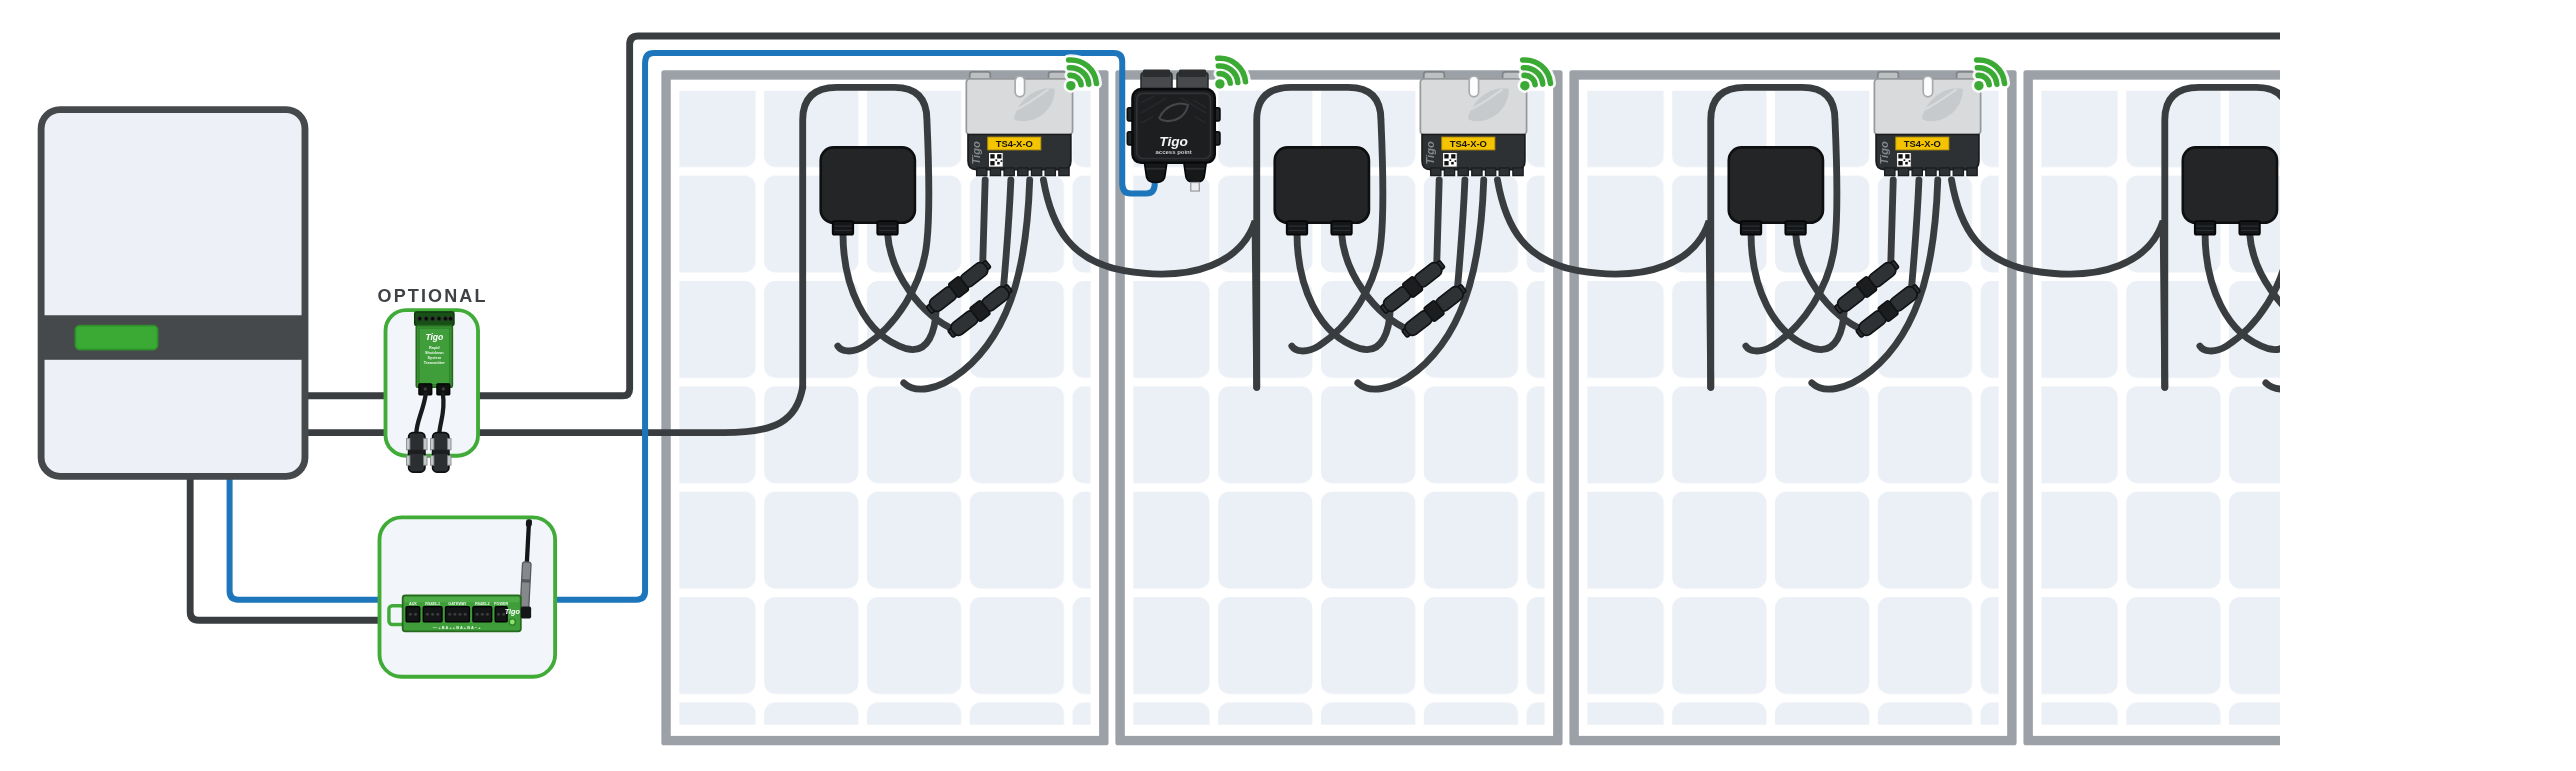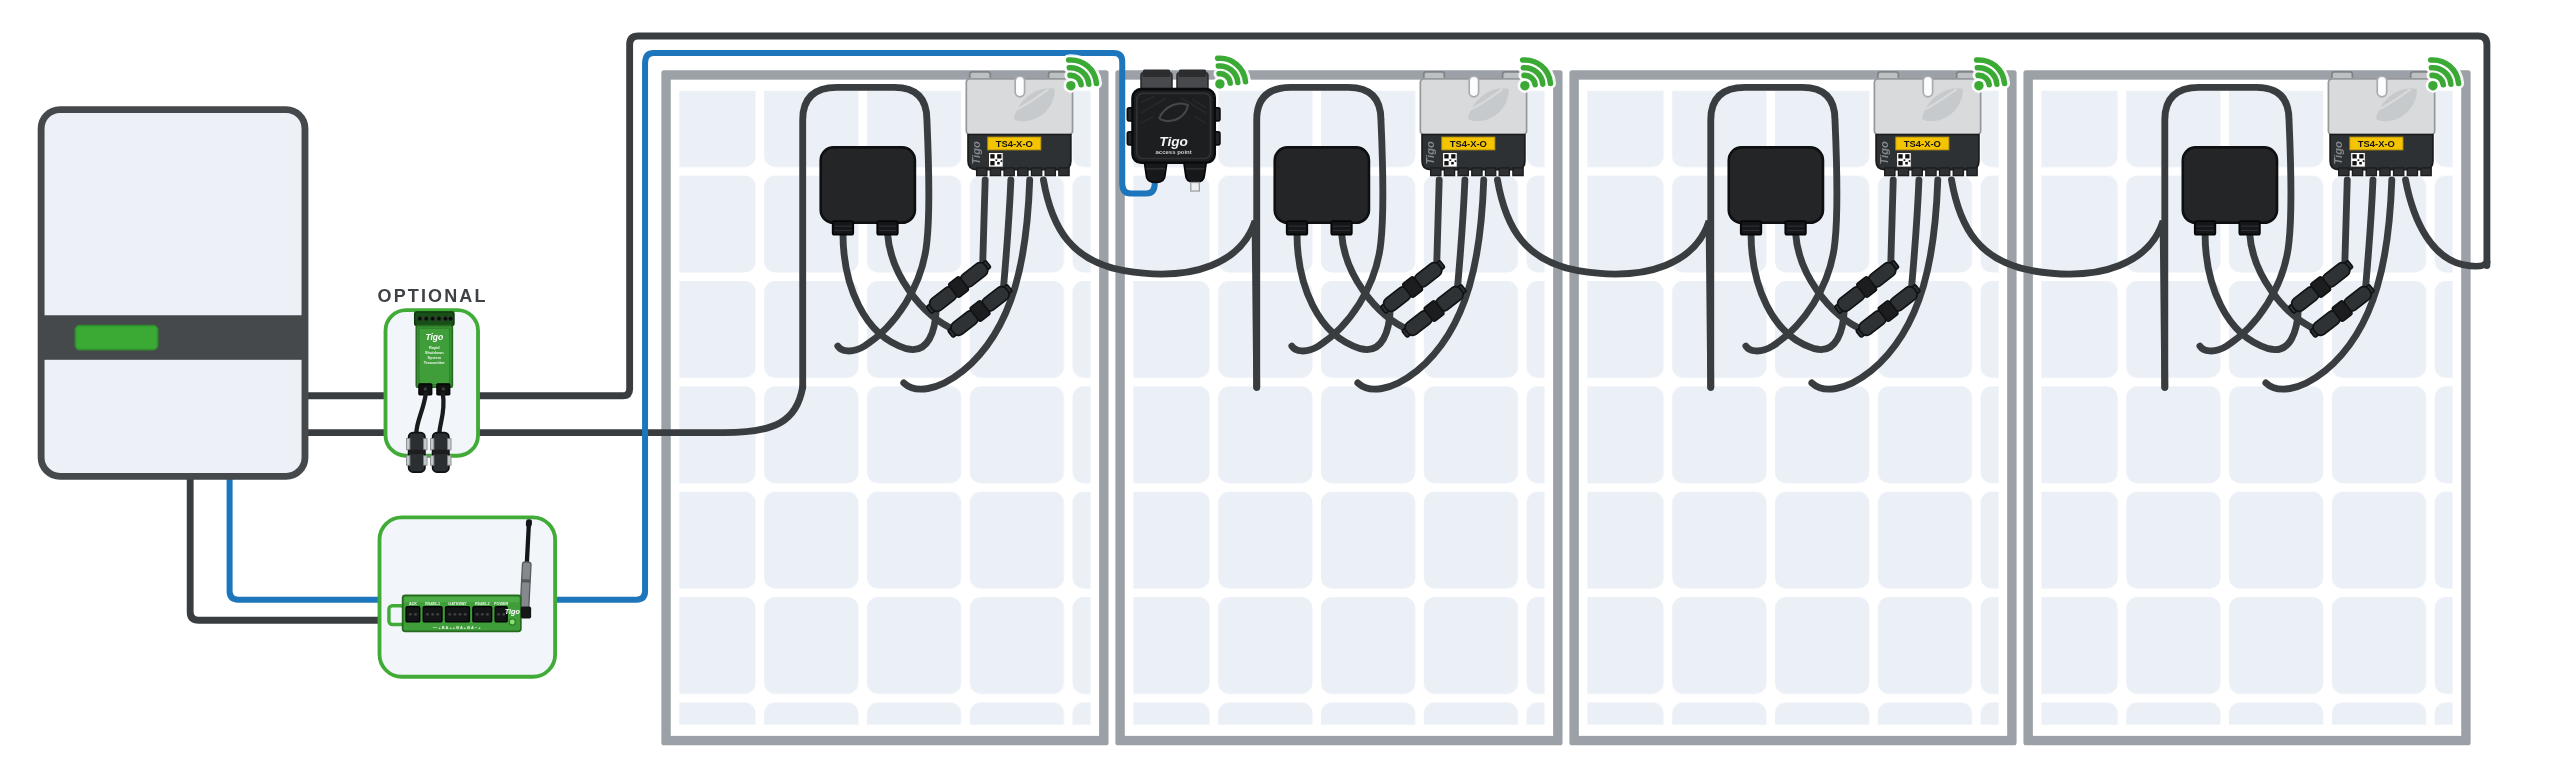--- a/index.html
+++ b/index.html
@@ -1,16 +1,16 @@
 <!DOCTYPE html>
 <html style="font-size:13.7px"><head>
 <meta charset="utf-8">
 <style>
   html,body{margin:0;padding:0;background:#ffffff;}
-  .stage{position:relative;width:2576px;height:771px;background:#ffffff;overflow:hidden;
+  .stage{position:relative;width:2280px;height:771px;background:#ffffff;overflow:hidden;
          font-family:"Liberation Sans", sans-serif;}
   svg{position:absolute;left:0;top:0;}
   text{font-family:"Liberation Sans", sans-serif;}
   .optional{font-weight:bold;letter-spacing:2.5px;}
   .brand{font-style:italic;font-weight:bold;}
   .tiny{font-weight:bold;}
 </style>
 </head>
 <body>
 

